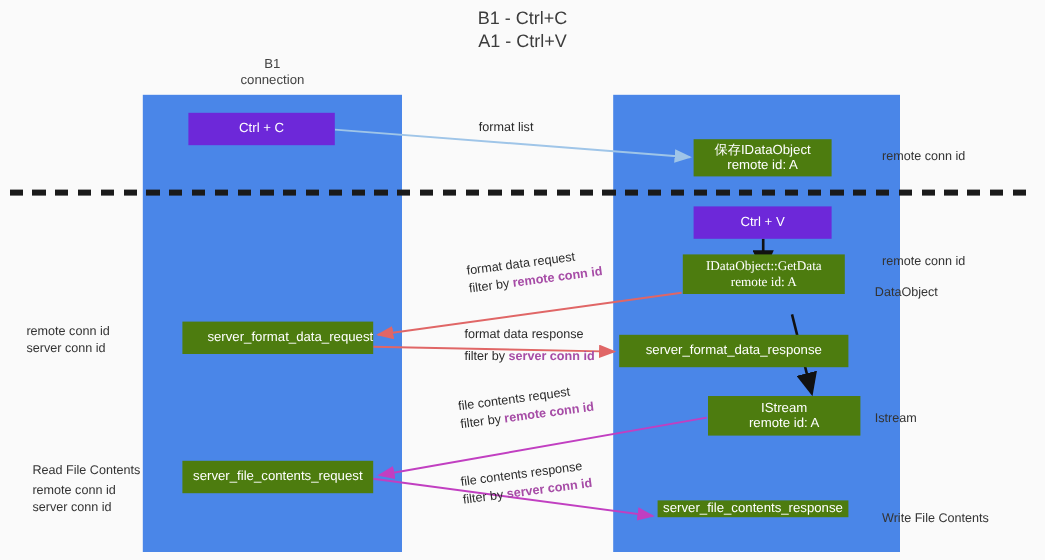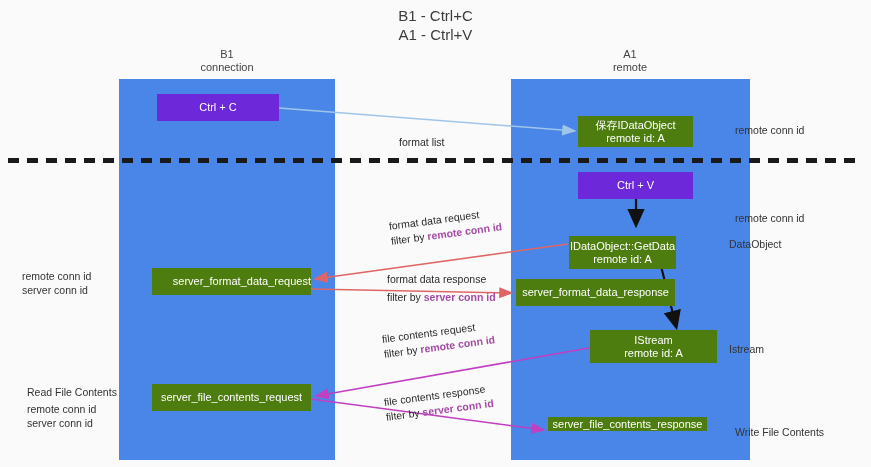--- a/index.html
+++ b/index.html
@@ -39,23 +39,23 @@
     display:flex;flex-direction:column;align-items:center;justify-content:center;
     color:#fff;font-size:11px;line-height:13px;text-align:center;
   }
   .box.green{background:#6d28d9;}
   .box.orange{background:#4d7c0f;}
   .box span{display:block;white-space:nowrap;}
 
   #box-ctrlc{left:157px;top:94px;width:122px;height:27px;}
   #box-save-ido{left:578px;top:116px;width:115px;height:31px;}
   #box-ctrlv{left:578px;top:172px;width:115px;height:27px;}
-  #box-getdata{left:569px;top:236px;width:107px;height:33px;}
+  #box-getdata{left:569px;top:212px;width:135px;height:33px;font-family:Liberation Serif, serif;}
   #box-req{left:152px;top:268px;width:159px;height:27px;align-items:flex-end;}
-  #box-resp{left:516px;top:279px;width:159px;height:27px;}
+  #box-resp{left:516px;top:279px;width:191px;height:27px;}
   #box-istream{left:590px;top:330px;width:127px;height:33px;}
   #box-freq{left:152px;top:384px;width:159px;height:27px;}
   #box-fresp{left:548px;top:417px;width:159px;height:14px;}
 
   
   #divider{
     position:absolute;left:8px;top:158px;width:855px;height:5px;
     background-image:repeating-linear-gradient(to right,#1a1a1a 0px,#1a1a1a 11px,rgba(0,0,0,0) 11px,rgba(0,0,0,0) 19px);
   }
 
@@ -84,24 +84,20 @@
     <div>B1 - Ctrl+C</div>
     <div>A1 - Ctrl+V</div>
   </div>
 
   <div class="lane" id="lane-b1"></div>
   <div class="lane" id="lane-a1"></div>
 
   <div class="lane-head" id="head-b1">
     <span>B1</span>
     <span class="ln2">connection</span>
-  </div>
-  <div class="lane-head" id="head-a1">
-    <span>A1</span>
-    <span class="ln2">remote</span>
   </div>
 
   <svg id="arrows" viewBox="0 0 871 467">
     <defs>
       <marker id="ar-blue" markerWidth="9" markerHeight="7" refX="8" refY="3.5" orient="auto">
         <path d="M0,0 L9,3.5 L0,7 Z" fill="#9fc5e8"></path>
       </marker>
       <marker id="ar-red" markerWidth="9" markerHeight="7" refX="8" refY="3.5" orient="auto">
         <path d="M0,0 L9,3.5 L0,7 Z" fill="#e06666"></path>
       </marker>
@@ -162,21 +158,21 @@
   </div>
 
   <div class="box orange" id="box-freq">
     <span>server_file_contents_request</span>
   </div>
 
   <div class="box orange" id="box-fresp">
     <span>server_file_contents_response</span>
   </div>
 
-  <div class="elabel" style="left:399px;top:99px;margin-top:36px;">
+  <div class="elabel" style="left:399px;top:99px;">
     <span>format list</span>
   </div>
 
   <div class="elabel rot-up" style="left:388px;top:219px;">
     <div>format data request</div>
     <div>
       <span>filter by </span><span class="purple">remote conn id</span>
     </div>
   </div>
 

